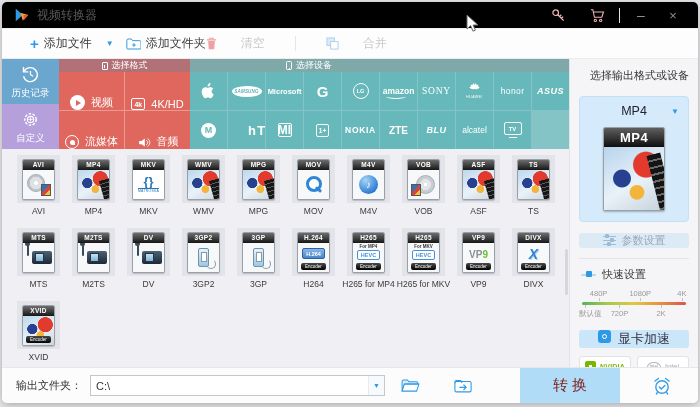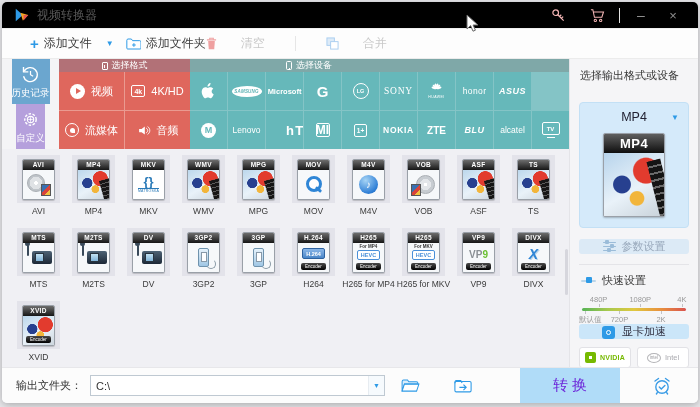--- a/index.html
+++ b/index.html
@@ -26,30 +26,30 @@
   .clear-btn{margin-left:62px;}
   .tool-sep{width:1px;height:15px;background:#e6e6e6;margin:0 30px;}
 
   
   .content{flex:1;display:flex;min-height:0;}
   .left-col{width:567px;flex:0 0 567px;display:flex;flex-direction:column;min-height:0;}
   .right-panel{flex:1;background:#f5f5f7;border-left:1px solid #e4e4e8;padding:6px 9px;display:flex;flex-direction:column;}
 
   
   .selectrow{height:90px;flex:0 0 90px;display:flex;}
-  .side-tiles{width:57px;flex:0 0 57px;display:flex;flex-direction:column;align-items:center;}
+  .side-tiles{width:57px;flex:0 0 57px;display:flex;flex-direction:column;}
   .side-tile{flex:1;display:flex;flex-direction:column;align-items:center;justify-content:center;gap:2px;color:#fff;font-size:9.5px;cursor:pointer;}
   .side-history{background:#6ba6cf;}
   .side-custom{background:#b5a0dc;}
 
   .fmt-sec{width:131px;flex:0 0 131px;display:flex;flex-direction:column;}
   .sec-header{height:13px;flex:0 0 13px;display:flex;align-items:center;justify-content:center;gap:4px;color:#fff;font-size:9px;}
   .fmt-sec .sec-header{background:#b27177;}
   .fmt-tiles{flex:1;display:grid;grid-template-columns:1fr 1fr;grid-template-rows:1fr 1fr;gap:1px;background:#ea9a90;}
-  .fmt-tile{background:#df675d;display:flex;align-items:center;justify-content:center;gap:6px;color:#fff;font-size:11px;cursor:pointer;}
+  .fmt-tile{background:#df675d;display:flex;align-items:flex-end;justify-content:center;gap:6px;color:#fff;font-size:11px;cursor:pointer;}
 
   .dev-sec{flex:1;display:flex;flex-direction:column;justify-content:space-between;}
   .dev-sec .sec-header{background:#7fa8a8;justify-content:flex-start;padding-left:96px;}
   .dev-rows{flex:1;display:flex;flex-direction:column;gap:1px;background:#84c4c6;}
   .dev-row{flex:1;display:grid;grid-template-columns:repeat(10,1fr);gap:1px;}
   .dev-tile{background:#66b8ba;display:flex;flex-direction:column;align-items:center;justify-content:center;color:#fff;cursor:pointer;overflow:hidden;}
 
   .hdr-doc{width:6px;height:8px;border:1px solid #fff;border-radius:1px;position:relative;}
   .hdr-doc::after{content:"";position:absolute;left:1px;top:2px;width:2px;height:3px;border-left:1px solid #fff;}
   .hdr-phone{width:6px;height:9px;border:1px solid #fff;border-radius:1.5px;position:relative;}
@@ -122,21 +122,21 @@
   .phone-body::before{content:"";position:absolute;left:1.5px;right:1.5px;top:3px;height:8px;background:#fdfeff;border:1px solid #8899a8;}
   .phone-body::after{content:"";position:absolute;right:-8px;bottom:-3px;width:8px;height:8px;border:1.5px solid #8a9aa6;border-top-color:transparent;border-left-color:transparent;border-radius:50%;}
   .h264-box{background:linear-gradient(#8ab6e8,#4a86c8);border:1px solid #2d62a0;border-radius:2px;color:#fff;font-size:5.5px;font-weight:bold;padding:1.5px 3px;margin-bottom:7px;}
   .hevc-box{background:#fff;border:1px solid #4a90d9;border-radius:2px;color:#4a90d9;font-size:5.5px;font-weight:bold;padding:1px 3px;margin-bottom:7px;margin-top:3px;}
   .vp9-text{font-size:10px;font-weight:bold;margin-bottom:6px;}
   .vp9-text .vp{color:#8a8f94;}
   .vp9-text .v9{color:#6abf30;}
   .divx-x{color:#2f86d6;font-size:14px;font-weight:bold;font-style:italic;margin-bottom:6px;text-shadow:1px 1px 0 #b8d4ea;}
 
   
-  .rp-title{font-size:11px;color:#333;margin:3px 0 19px 1px;}
+  .rp-title{font-size:11px;color:#333;margin:3px 0 13px 1px;text-align:right;}
   .rp-card{background:#d5eafa;border:1px solid #c3e0f5;border-radius:4px;padding:7px 6px 10px;cursor:pointer;}
   .mp4-row{display:flex;align-items:center;justify-content:center;position:relative;}
   .mp4-name{font-size:12.5px;color:#223;}
   .mp4-caret{position:absolute;right:3px;color:#2e9ae6;font-size:8px;}
   .big-icon{width:62px;height:84px;margin:9px auto 0;background:#fff;border:1px solid #9aa0a8;border-radius:2px;box-shadow:0 1px 2px rgba(0,0,0,.25);display:flex;flex-direction:column;overflow:hidden;}
   .big-head{height:19px;flex:0 0 19px;background:linear-gradient(#5f5f5f,#0e0e0e);color:#fff;font-size:13px;font-weight:bold;display:flex;align-items:center;justify-content:center;letter-spacing:.5px;}
   .big-body{flex:1;position:relative;overflow:hidden;background:
     radial-gradient(circle at 70% 28%, #e23b2e 0 20%, rgba(0,0,0,0) 22%),
     radial-gradient(circle at 30% 50%, #27408f 0 16%, rgba(0,0,0,0) 18%),
     radial-gradient(circle at 55% 72%, #f2b53a 0 12%, rgba(0,0,0,0) 14%),
@@ -153,39 +153,39 @@
   .rp-divider{border-top:1px solid #e4e4e8;margin:10px 0 8px;}
   .quick-row{display:flex;align-items:center;gap:6px;font-size:11px;color:#3a3a3a;margin-left:2px;}
   .mini-slider{width:15px;height:2px;background:#bcd6ea;border-radius:1px;position:relative;}
   .mini-slider::after{content:"";position:absolute;left:5px;top:-2.5px;width:6px;height:6px;background:#2e9ae6;border-radius:1px;}
   .slider-block{margin:7px 3px 0;position:relative;}
   .sl-labels{position:relative;height:9px;font-size:7.5px;color:#999;}
   .sl-labels span{position:absolute;transform:translateX(-50%);white-space:nowrap;}
   .sl-ticks{position:relative;height:4px;}
   .sl-ticks i{position:absolute;width:1px;height:3px;background:#c2c2c6;}
   .sl-track{height:3px;border-radius:2px;background:linear-gradient(90deg,#56b356,#a8c94e,#e0c840,#e8923e,#d9534f);}
-  .gpu-btn{margin-top:0;height:24px;background:#cbe6f9;border-radius:3px;display:flex;align-items:flex-end;justify-content:center;gap:7px;font-size:11px;color:#334;cursor:pointer;}
+  .gpu-btn{margin-top:12px;height:24px;background:#cbe6f9;border-radius:3px;display:flex;align-items:flex-start;justify-content:center;gap:7px;font-size:13px;color:#334;cursor:pointer;}
   .gpu-ic{width:13px;height:13px;background:#2e9ae6;border-radius:3px;display:flex;align-items:center;justify-content:center;}
   .gpu-ic i{width:5px;height:5px;border:1.8px solid #fff;border-radius:50%;}
   .badges{display:flex;gap:6px;margin-top:8px;}
   .badge{flex:1;height:21px;background:#fff;border:1px solid #e2e2e6;border-radius:3px;display:flex;align-items:center;justify-content:center;gap:4px;cursor:pointer;}
   .nv-ic{width:11px;height:11px;border-radius:2px;background:radial-gradient(circle,#fff 0 24%,#76b900 25%);}
   .nv-text{font-size:7px;font-weight:bold;color:#76b900;letter-spacing:.2px;}
   .intel-ic{width:14px;height:10px;border:1px solid #b5b5b8;border-radius:50%;display:flex;align-items:center;justify-content:center;font-size:4.5px;color:#9a9a9e;}
   .intel-text{font-size:7.5px;color:#ababb0;}
 
   
   .bottombar{height:36px;flex:0 0 36px;background:#fcfcfc;border-top:1px solid #e7e7ea;display:flex;align-items:center;padding-left:14px;}
   .ob-label{font-size:11px;color:#333;}
   .combo{margin-left:8px;width:295px;height:21px;background:#fff;border:1px solid #bfc9d2;display:flex;align-items:stretch;}
   .combo input{flex:1;border:none;outline:none;font-size:11px;color:#333;padding:0 5px;font-family:inherit;background:transparent;}
   .combo-caret{width:16px;display:flex;align-items:center;justify-content:center;color:#2e9ae6;font-size:7px;border-left:1px solid #e7ecf1;cursor:pointer;background:#f6fafd;}
   .bb-ic{margin-left:16px;cursor:pointer;display:flex;align-items:center;}
   .bb-ic2{margin-left:34px;}
-  .convert-btn{margin-left:auto;width:100px;height:36px;background:#b0dcf8;color:#6d28d9;font-size:15px;letter-spacing:4px;display:flex;align-items:center;justify-content:center;cursor:pointer;padding-left:4px;}
+  .convert-btn{margin-left:auto;width:100px;height:36px;background:#b0dcf8;color:#7f1d1d;font-size:15px;letter-spacing:4px;display:flex;align-items:center;justify-content:center;cursor:pointer;padding-left:4px;}
   .alarm{margin:0 26px 0 32px;cursor:pointer;display:flex;}
 
   .cursor{position:absolute;left:466px;top:14px;z-index:50;pointer-events:none;}
 </style>
 </head>
 <body>
 
 <div class="window">
 
   <div class="titlebar">
@@ -334,20 +334,23 @@
                 <div class="dev-tile">
                   <span class="b-microsoft">Microsoft</span>
                 </div>
                 <div class="dev-tile">
                   <span class="b-google">G</span>
                 </div>
                 <div class="dev-tile">
                   <span class="b-lg">LG</span>
                 </div>
                 <div class="dev-tile">
+                  <span class="b-amazon">amazon</span>
+                </div>
+                <div class="dev-tile">
                   <span class="b-sony">SONY</span>
                 </div>
                 <div class="dev-tile">
                   <svg width="13" height="11" viewBox="0 0 24 20">
                     <ellipse cx="12" cy="5.5" rx="2" ry="5" transform="rotate(-75 12 10)" fill="#fff"></ellipse>
                     <ellipse cx="12" cy="5.5" rx="2" ry="5" transform="rotate(-45 12 10)" fill="#fff"></ellipse>
                     <ellipse cx="12" cy="5.5" rx="2" ry="5" transform="rotate(-15 12 10)" fill="#fff"></ellipse>
                     <ellipse cx="12" cy="5.5" rx="2" ry="5" transform="rotate(15 12 10)" fill="#fff"></ellipse>
                     <ellipse cx="12" cy="5.5" rx="2" ry="5" transform="rotate(45 12 10)" fill="#fff"></ellipse>
                     <ellipse cx="12" cy="5.5" rx="2" ry="5" transform="rotate(75 12 10)" fill="#fff"></ellipse>
@@ -357,23 +360,20 @@
                 <div class="dev-tile">
                   <span class="b-honor">honor</span>
                 </div>
                 <div class="dev-tile">
                   <span class="b-asus">ASUS</span>
                 </div>
               </div>
             <div class="dev-row">
                 <div class="dev-tile">
                   <span class="b-moto">M</span>
-                </div>
-                <div class="dev-tile">
-                  <span class="b-lenovo">Lenovo</span>
                 </div>
                 <div class="dev-tile">
                   <span class="b-htc">hTC</span>
                 </div>
                 <div class="dev-tile">
                   <span class="b-mi">MI</span>
                 </div>
                 <div class="dev-tile">
                   <span class="b-oneplus">1+</span>
                 </div>

